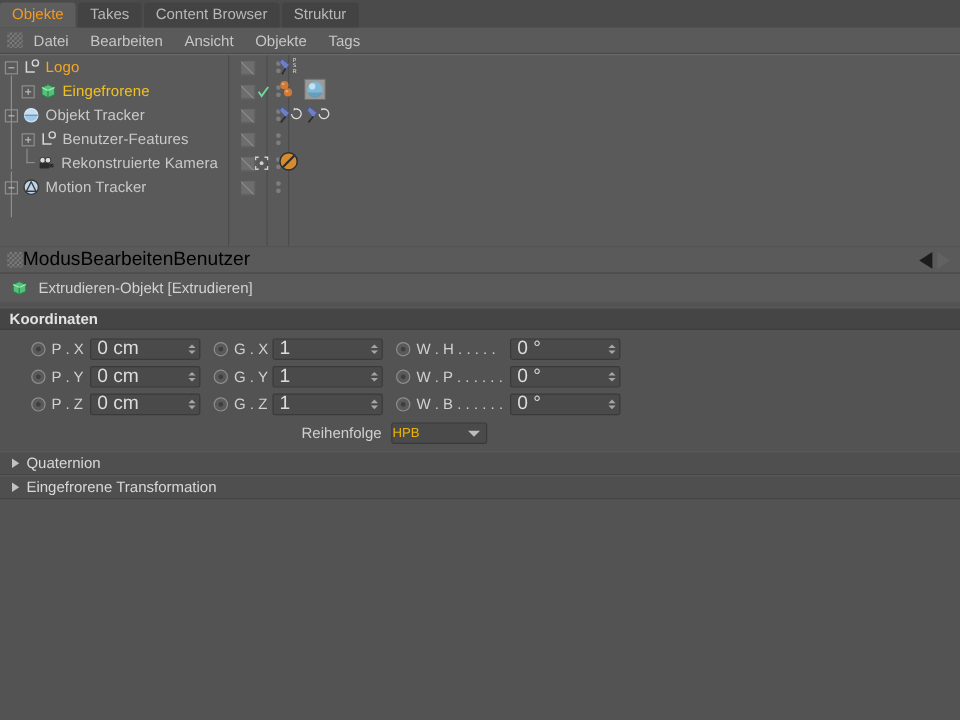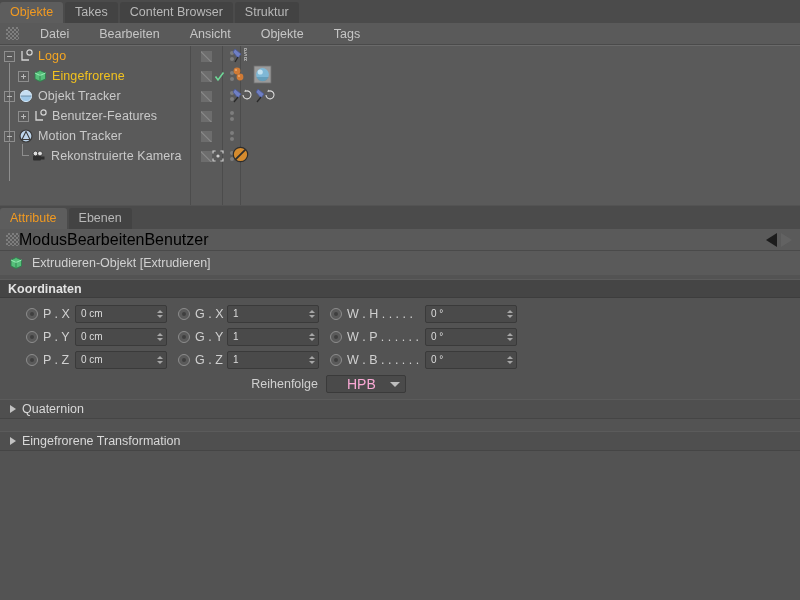--- a/index.html
+++ b/index.html
@@ -37,21 +37,21 @@
     height: 21px; line-height: 21px;
     padding: 0 10px; margin-right: 2px;
     font-size: 12.5px; color: #b8b8b8;
     background: #434343; border-radius: 3px 3px 0 0;
     cursor: default; white-space: nowrap;
   }
   .tab.active { background: #5d5d5d; color: #f29a21; }
 
   .menubar {
     height: 22px; display: flex; align-items: center;
-    background: #5a5a5a; padding-left: 6px; gap: 12px;
+    background: #5a5a5a; padding-left: 6px; gap: 0px;
     border-bottom: 1px solid #4a4a4a;
   }
   .menubar .mi {
     font-size: 12.5px; color: #c6c6c6; padding: 0 9px; line-height: 22px;
     cursor: default; white-space: nowrap;
   }
 
   #tree-area {
     position: absolute; left: 0; top: 45px; right: 0; bottom: 0;
     background: #5a5a5a;
@@ -165,36 +165,36 @@
   .clabel.w { width: 78px; }
   .clabel.p { width: 32px; }
 
   .numfield {
     height:18px; background:#4a4a4a; border:1px solid #3a3a3a;
     border-radius:2px; display:flex; align-items:center;
     padding: 0 2px 0 5px; position: relative;
   }
   .numfield input {
     background: transparent; border: 0; outline: none;
-    color: #dcdcdc; font-size:10px; font-family:"Liberation Sans",sans-serif;
+    color: #dcdcdc; font-size:16px; font-family:"Liberation Sans",sans-serif;
     width: 100%; padding:0; height: 16px;
   }
   .spin { width: 9px; flex:0 0 auto; display:flex; flex-direction:column; align-items:center; justify-content:center; gap:2px; cursor:pointer; }
   .spin .up { width:0;height:0;border-left:3px solid transparent;border-right:3px solid transparent;border-bottom:3px solid #a6a6a6; }
   .spin .dn { width:0;height:0;border-left:3px solid transparent;border-right:3px solid transparent;border-top:3px solid #a6a6a6; }
 
   .f-pos { width: 92px; }
   .f-sca { width: 92px; }
   .f-rot { width: 92px; }
 
   .orderrow { height: 26px; display:flex; align-items:center; justify-content:flex-start; padding-left:6px; }
   .dropdown {
     width: 80px; height:18px; background:#4a4a4a; border:1px solid #3a3a3a;
-    border-radius:2px; display:flex; align-items:center; padding:0 3px 0 20px;
-    color:#f9a8d4; font-size:14px; cursor:pointer;
+    border-radius:2px; display:flex; align-items:center; padding:0 3px 0 0;
+    color:#eab308; font-size:11px; cursor:pointer;
   }
   .dropdown .cv { flex:1; }
   .caret { width:0;height:0;border-left:5px solid transparent;border-right:5px solid transparent;border-top:5px solid #bdbdbd; margin-right:2px; }
 
   .foldrow {
     height: 20px; display:flex; align-items:center; gap:6px; padding-left:10px;
     background:#4f4f4f; color:#d8d8d8; font-size:12.5px;
     border-top:1px solid #5b5b5b; border-bottom:1px solid #454545;
     margin-top: 2px; cursor: pointer;
   }
@@ -350,41 +350,20 @@
         <div class="namecell">
           <div class="spacer-ex"></div>
           <div class="expander plus"></div>
           <div class="icon">
             <svg width="16" height="16" viewBox="0 0 16 16">
               <path d="M4 3 V12 H11" stroke="#d4d4d4" stroke-width="1.3" fill="none"></path>
               <circle cx="11.5" cy="4.5" r="2.6" stroke="#d4d4d4" stroke-width="1.2" fill="none"></circle>
             </svg>
           </div>
           <div class="lbl">Benutzer-Features</div>
-        </div>
-        <div class="dotcell" style="top:0">
-            <div class="visbox"></div>
-          </div>
-        <div class="dotpair" style="top:0">
-            <div class="dot"></div>
-            <div class="dot"></div>
-          </div>
-      </div>
-
-      <div class="row">
-        <div class="namecell">
-          <div class="expander"></div>
-          <div class="icon">
-            <svg width="16" height="16" viewBox="0 0 16 16">
-              <circle cx="8" cy="8" r="6" fill="#bdd4ea" stroke="#3a3a3a" stroke-width="1.2"></circle>
-              <path d="M8 3.5 L12 11.5 L4 11.5 Z" fill="none" stroke="#3a3a3a" stroke-width="1.1"></path>
-              <line x1="3" y1="11.5" x2="13" y2="11.5" stroke="#3a3a3a" stroke-width="1"></line>
-            </svg>
-          </div>
-          <div class="lbl">Motion Tracker</div>
         </div>
         <div class="dotcell" style="top:0">
             <div class="visbox"></div>
           </div>
         <div class="dotpair" style="top:0">
             <div class="dot"></div>
             <div class="dot"></div>
           </div>
       </div>
 
@@ -418,30 +397,47 @@
         <div class="tagcell" style="top:0">
           <div>
             <svg width="17" height="17" viewBox="0 0 17 17">
               <circle cx="8.5" cy="8.5" r="7.2" fill="#d58b2e" stroke="#2d2d2d" stroke-width="1.2"></circle>
               <line x1="3.6" y1="13.4" x2="13.4" y2="3.6" stroke="#2d2d2d" stroke-width="1.8"></line>
             </svg>
           </div>
         </div>
       </div>
 
+      <div class="row">
+        <div class="namecell">
+          <div class="expander"></div>
+          <div class="icon">
+            <svg width="16" height="16" viewBox="0 0 16 16">
+              <circle cx="8" cy="8" r="6" fill="#bdd4ea" stroke="#3a3a3a" stroke-width="1.2"></circle>
+              <path d="M8 3.5 L12 11.5 L4 11.5 Z" fill="none" stroke="#3a3a3a" stroke-width="1.1"></path>
+              <line x1="3" y1="11.5" x2="13" y2="11.5" stroke="#3a3a3a" stroke-width="1"></line>
+            </svg>
+          </div>
+          <div class="lbl">Motion Tracker</div>
+        </div>
+        <div class="dotcell" style="top:0">
+            <div class="visbox"></div>
+          </div>
+        <div class="dotpair" style="top:0">
+            <div class="dot"></div>
+            <div class="dot"></div>
+          </div>
+      </div>
+
     </div>
   </div>
 </div>
 
 <div id="attr-panel">
 
-  <div class="attr-head">
-    <div class="tab active"><span>Attribute</span></div>
-    <div class="tab"><span>Ebenen</span></div>
-  </div>
 
   <div class="attr-menubar">
     <div class="grip"></div>
     <div class="mi">Modus</div>
     <div class="mi">Bearbeiten</div>
     <div class="mi">Benutzer</div>
     <div class="navarrows">
       <div class="tri-l"></div>
       <div class="tri-r"></div>
     </div>
@@ -577,18 +573,18 @@
         <span class="cv">HPB</span>
         <span class="caret"></span>
       </div>
     </div>
   </div>
 
   <div class="foldrow">
     <span class="arrowr"></span>
     <span>Quaternion</span>
   </div>
-  <div class="foldrow" style="margin-top:12px">
+  <div class="foldrow" style="margin-top:0">
     <span class="arrowr"></span>
     <span>Eingefrorene Transformation</span>
   </div>
 
 </div>
 
 </body></html>

